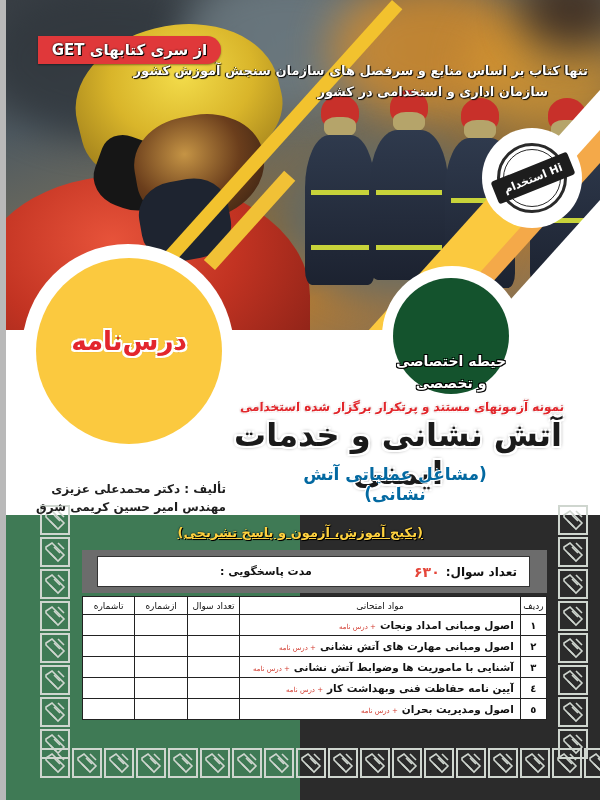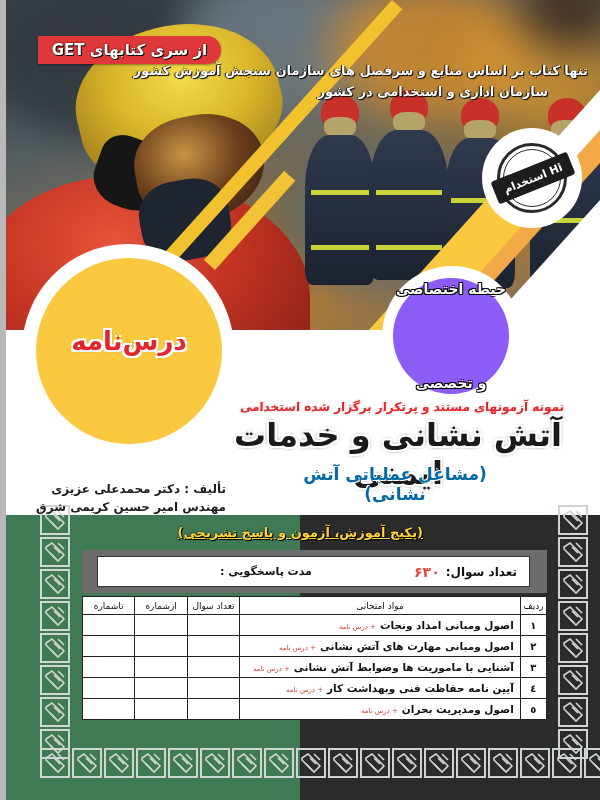--- a/index.html
+++ b/index.html
@@ -53,22 +53,22 @@
   
   .yellow-circle-outer { position: absolute; left: 22px; top: 244px; width: 212px; height: 212px; border-radius: 50%; background: #ffffff; z-index: 15; }
   .yellow-circle { position: absolute; left: 36px; top: 258px; width: 186px; height: 186px; border-radius: 50%; background: #fbc93f; z-index: 16;
     display: flex; flex-direction: column; align-items: center; justify-content: center; gap: 34px; }
   .darsname { color: #e3262d; font-weight: bold; font-size: 26px; direction: rtl; margin-top: -20px;
     text-shadow: -2px -2px 0 #fff, 2px -2px 0 #fff, -2px 2px 0 #fff, 2px 2px 0 #fff, 0 0 3px #000; }
   .kamel { color: #1b1b1b; font-weight: bold; font-size: 15px; direction: rtl; margin-top: 12px;
     text-shadow: -1px -1px 0 #fff, 1px -1px 0 #fff, -1px 1px 0 #fff, 1px 1px 0 #fff; }
 
   .green-circle-outer { position: absolute; left: 382px; top: 266px; width: 140px; height: 140px; border-radius: 50%; background: #ffffff; z-index: 15; }
-  .green-circle { position: absolute; left: 393px; top: 278px; width: 116px; height: 116px; border-radius: 50%; background: #8b5cf6; z-index: 16;
-    display: flex; flex-direction: column; align-items: center; justify-content: space-between; }
+  .green-circle { position: absolute; left: 393px; top: 278px; width: 116px; height: 116px; border-radius: 50%; background: #14532d; z-index: 16;
+    display: flex; flex-direction: column; align-items: center; justify-content: flex-end; }
   .green-circle span { color: #fff; font-weight: bold; font-size: 14px; line-height: 22px; direction: rtl;
     text-shadow: -1px -1px 0 #000, 1px -1px 0 #000, -1px 1px 0 #000, 1px 1px 0 #000; }
 
   
   .subtitle-red { position: absolute; right: 8px; top: 400px; width: 380px; text-align: center; color: #e2262b; font-weight: bold; font-size: 12px; direction: rtl; z-index: 17;
     text-shadow: -1px -1px 0 #fff, 1px 1px 0 #fff, 0 0 2px #7a0000; }
   .main-title { position: absolute; right: 12px; top: 416px; width: 380px; text-align: center; color: #1a1a1a; font-weight: bold; font-size: 32px; direction: rtl; z-index: 17;
     text-shadow: -2px -2px 0 #fff, 2px -2px 0 #fff, -2px 2px 0 #fff, 2px 2px 0 #fff, 0 0 4px #000; }
   .subtitle-paren { position: absolute; right: 80px; top: 464px; width: 250px; text-align: center; color: #0369a1; font-weight: bold; font-size: 17px; direction: rtl; z-index: 17;
     text-shadow: -1px -1px 0 #fff, 1px 1px 0 #fff; }

